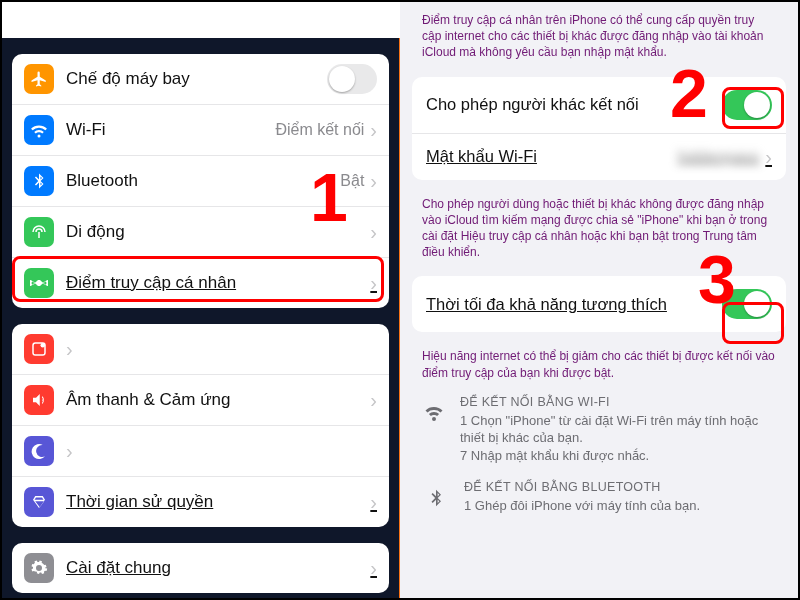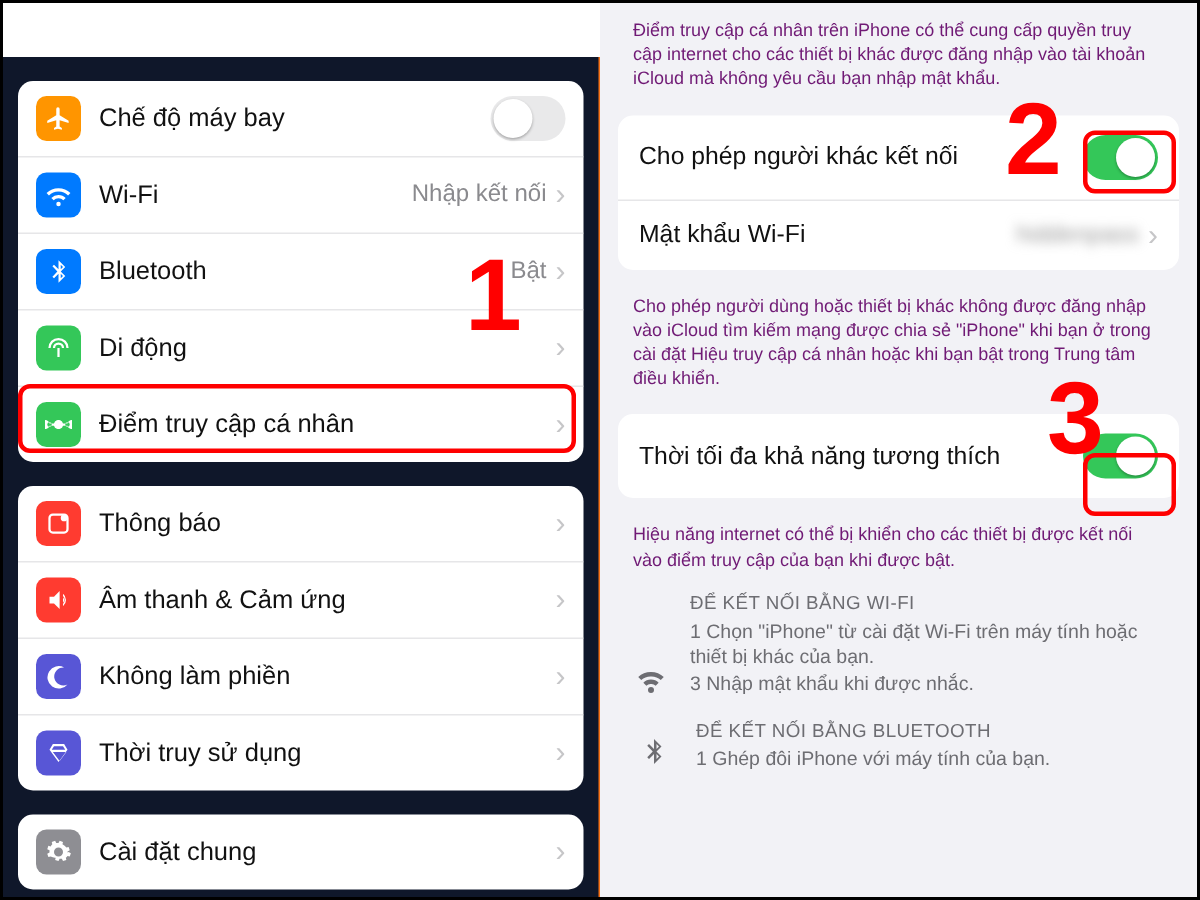--- a/index.html
+++ b/index.html
@@ -17,21 +17,21 @@
   .pane-left .group { margin: 16px 10px; }
   .pane-right .group { margin: 10px 12px; border-radius: 10px; }
 
   .row {
     display: flex; align-items: center;
     padding: 10px 12px;
     border-bottom: 1px solid #e6e6e8;
     font-size: 17px; color: #111;
     position: relative;
   }
-  .row:last-child { border-bottom: none; }
+  .row:last-child { border-bottom: none; text-decoration: underline; }
 
   .icon-box {
     width: 30px; height: 30px; border-radius: 7px;
     display: flex; align-items: center; justify-content: center;
     margin-right: 12px; flex-shrink: 0;
   }
   .icon-box svg { width: 18px; height: 18px; fill: #fff; }
   .label { flex: 1; }
   .value { color: #8a8a8e; font-size: 16px; margin-right: 6px; }
   .chevron { color: #c6c6c8; font-size: 20px; line-height: 1; }
@@ -55,21 +55,21 @@
   .toggle.off { background: #e9e9ea; }
   .toggle.off::after { left: 2px; right: auto; }
 
   .note {
     font-size: 12px; color: #701a75; line-height: 1.35;
     padding: 6px 20px; 
   }
   .pane-right .note { padding: 6px 22px; }
 
   .info-row {
-    display: flex; align-items: flex-end; gap: 14px;
+    display: flex; align-items: flex-start; gap: 14px;
     padding: 8px 22px; font-size: 13px; color: #6d6d72;
   }
   .info-row .glyph { width: 28px; display:flex; justify-content:center; padding-top:4px; color:#6d6d72; }
   .info-row .txt .hd { text-transform: uppercase; font-size: 12.5px; color:#6d6d72; margin-bottom:3px; letter-spacing: .3px;}
   .info-row .txt .ln { font-size: 13px; color:#6d6d72; line-height:1.35; }
 
   .highlight-box {
     border: 3px solid #ff0000; border-radius: 8px;
     position: absolute; pointer-events: none;
   }
@@ -98,21 +98,21 @@
       <span class="label">Chế độ máy bay</span>
       <div class="toggle off"></div>
     </div>
     <div class="row">
       <div class="icon-box ic-blue">
         <svg viewBox="0 0 24 24">
             <path d="M12 18a2 2 0 1 1 0 4 2 2 0 0 1 0-4zm0-6c2.5 0 4.7 1 6.4 2.6l-2.1 2.1A6 6 0 0 0 12 15a6 6 0 0 0-4.3 1.7l-2.1-2.1A9 9 0 0 1 12 12zm0-6c4.1 0 7.8 1.6 10.6 4.3l-2.1 2.1A12 12 0 0 0 12 9a12 12 0 0 0-8.5 3.4L1.4 10.3A15 15 0 0 1 12 6z"></path>
           </svg>
       </div>
       <span class="label">Wi-Fi</span>
-      <span class="value">Nhập kết nối</span>
+      <span class="value">Điểm kết nối</span>
       <span class="chevron">›</span>
     </div>
     <div class="row">
       <div class="icon-box ic-blue">
         <svg viewBox="0 0 24 24">
             <path d="M12 2l6 6-4 4 4 4-6 6V14l-4 4-1.4-1.4L11 12 6.6 7.4 8 6l4 4V2zm2 4v4l2-2-2-2zm0 8v4l2-2-2-2z"></path>
           </svg>
       </div>
       <span class="label">Bluetooth</span>
       <span class="value">Bật</span>
@@ -139,48 +139,46 @@
   </div>
 
   <div class="group">
     <div class="row">
       <div class="icon-box ic-red">
         <svg viewBox="0 0 24 24">
             <rect x="4" y="4" width="16" height="16" rx="3" fill="none" stroke="#fff" stroke-width="2"></rect>
             <circle cx="17" cy="7" r="3" fill="#fff"></circle>
           </svg>
       </div>
-      <span class="label">Thông báo</span>
       <span class="chevron">›</span>
     </div>
     <div class="row">
       <div class="icon-box ic-red">
         <svg viewBox="0 0 24 24">
             <path d="M4 9h4l5-5v16l-5-5H4V9zm12 .5a4 4 0 0 1 0 5v-5zm0-3a7 7 0 0 1 0 11v-2a5 5 0 0 0 0-7V6.5z"></path>
           </svg>
       </div>
       <span class="label">Âm thanh &amp; Cảm ứng</span>
       <span class="chevron">›</span>
     </div>
     <div class="row">
       <div class="icon-box ic-purple">
         <svg viewBox="0 0 24 24">
             <path d="M17 4a8 8 0 1 0 3 15 10 10 0 1 1-3-15z"></path>
           </svg>
       </div>
-      <span class="label">Không làm phiền</span>
       <span class="chevron">›</span>
     </div>
     <div class="row">
       <div class="icon-box ic-purple">
         <svg viewBox="0 0 24 24">
             <path d="M7 4h10l3 5-8 11L4 9l3-5zm1 2L6 9h12l-2-3H8zm-1 5l6 8 6-8H7z"></path>
           </svg>
       </div>
-      <span class="label">Thời truy sử dụng</span>
+      <span class="label">Thời gian sử quyền</span>
       <span class="chevron">›</span>
     </div>
   </div>
 
   <div class="group">
     <div class="row">
       <div class="icon-box ic-gray">
         <svg viewBox="0 0 24 24">
             <path d="M12 8a4 4 0 1 0 0 8 4 4 0 0 0 0-8zm9 4l2 1-1 3-2-.5a8 8 0 0 1-1.5 1.5l.5 2-3 1-1-2h-2l-1 2-3-1 .5-2A8 8 0 0 1 5 16l-2 .5-1-3 2-1v-2l-2-1 1-3 2 .5A8 8 0 0 1 6.5 5L6 3l3-1 1 2h2l1-2 3 1-.5 2A8 8 0 0 1 19 8l2-.5 1 3-2 1v1z"></path>
           </svg>
@@ -212,32 +210,32 @@
 
   <div class="note">Cho phép người dùng hoặc thiết bị khác không được đăng nhập vào iCloud tìm kiếm mạng được chia sẻ "iPhone" khi bạn ở trong cài đặt Hiệu truy cập cá nhân hoặc khi bạn bật trong Trung tâm điều khiển.</div>
 
   <div class="group">
     <div class="row row-right">
       <span class="label">Thời tối đa khả năng tương thích</span>
       <div class="toggle"></div>
     </div>
   </div>
 
-  <div class="note">Hiệu năng internet có thể bị khiển cho các thiết bị được kết nối vào điểm truy cập của bạn khi được bật.</div>
+  <div class="note">Hiệu năng internet có thể bị giảm cho các thiết bị được kết nối vào điểm truy cập của bạn khi được bật.</div>
 
   <div class="info-row">
     <div class="glyph">
       <svg width="24" height="24" viewBox="0 0 24 24" fill="#6d6d72">
           <path d="M12 18a2 2 0 1 1 0 4 2 2 0 0 1 0-4zm0-5c2 0 3.8.8 5.1 2.1l-2 2A4 4 0 0 0 12 16a4 4 0 0 0-3.1 1.1l-2-2A7 7 0 0 1 12 13zm0-5c3.3 0 6.3 1.3 8.5 3.4l-2 2A9 9 0 0 0 12 11a9 9 0 0 0-6.5 2.4l-2-2A12 12 0 0 1 12 8z"></path>
         </svg>
     </div>
     <div class="txt">
       <div class="hd">ĐỂ KẾT NỐI BẰNG WI-FI</div>
       <div class="ln">1 Chọn "iPhone" từ cài đặt Wi-Fi trên máy tính hoặc thiết bị khác của bạn.</div>
-      <div class="ln">3 Nhập mật khẩu khi được nhắc.</div>
+      <div class="ln">7 Nhập mật khẩu khi được nhắc.</div>
     </div>
   </div>
 
   <div class="info-row">
     <div class="glyph">
       <svg width="20" height="28" viewBox="0 0 24 24" fill="#6d6d72">
           <path d="M12 2l6 6-4 4 4 4-6 6V14l-4 4-1.4-1.4L11 12 6.6 7.4 8 6l4 4V2zm2 4v4l2-2-2-2zm0 8v4l2-2-2-2z"></path>
         </svg>
     </div>
     <div class="txt">

